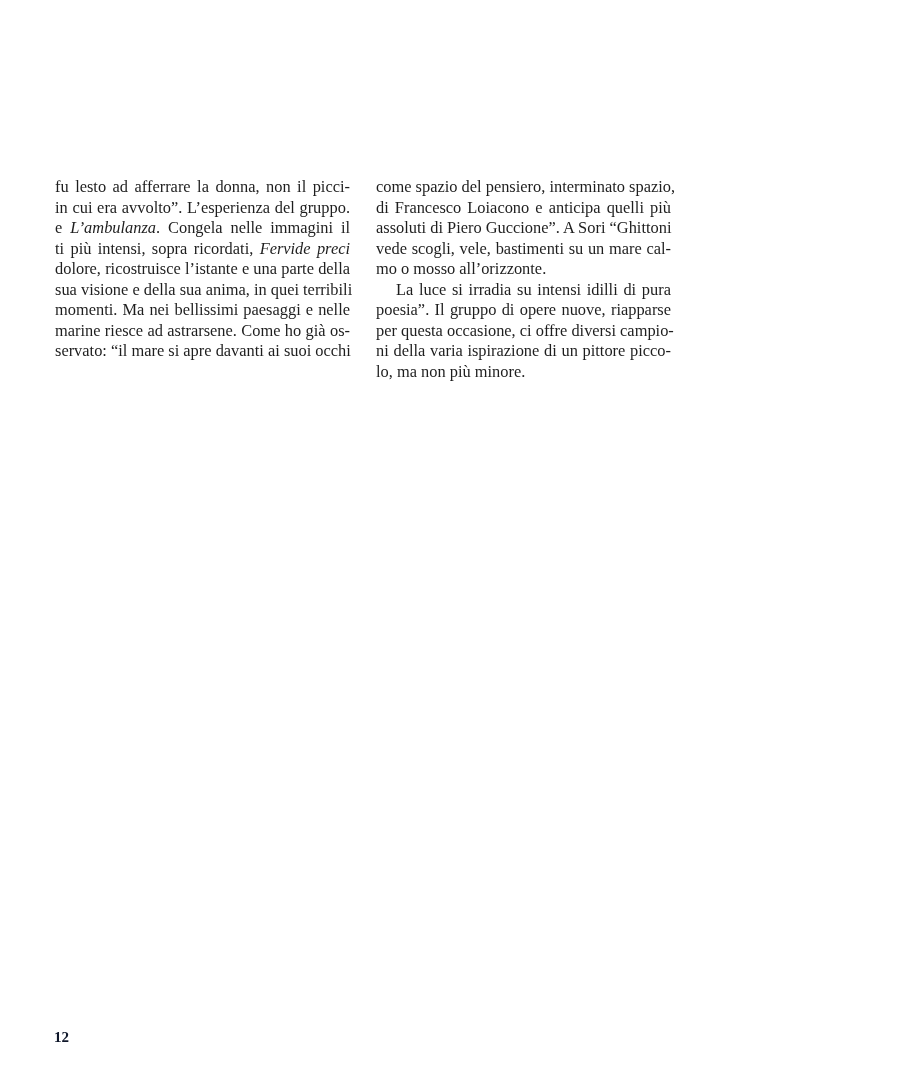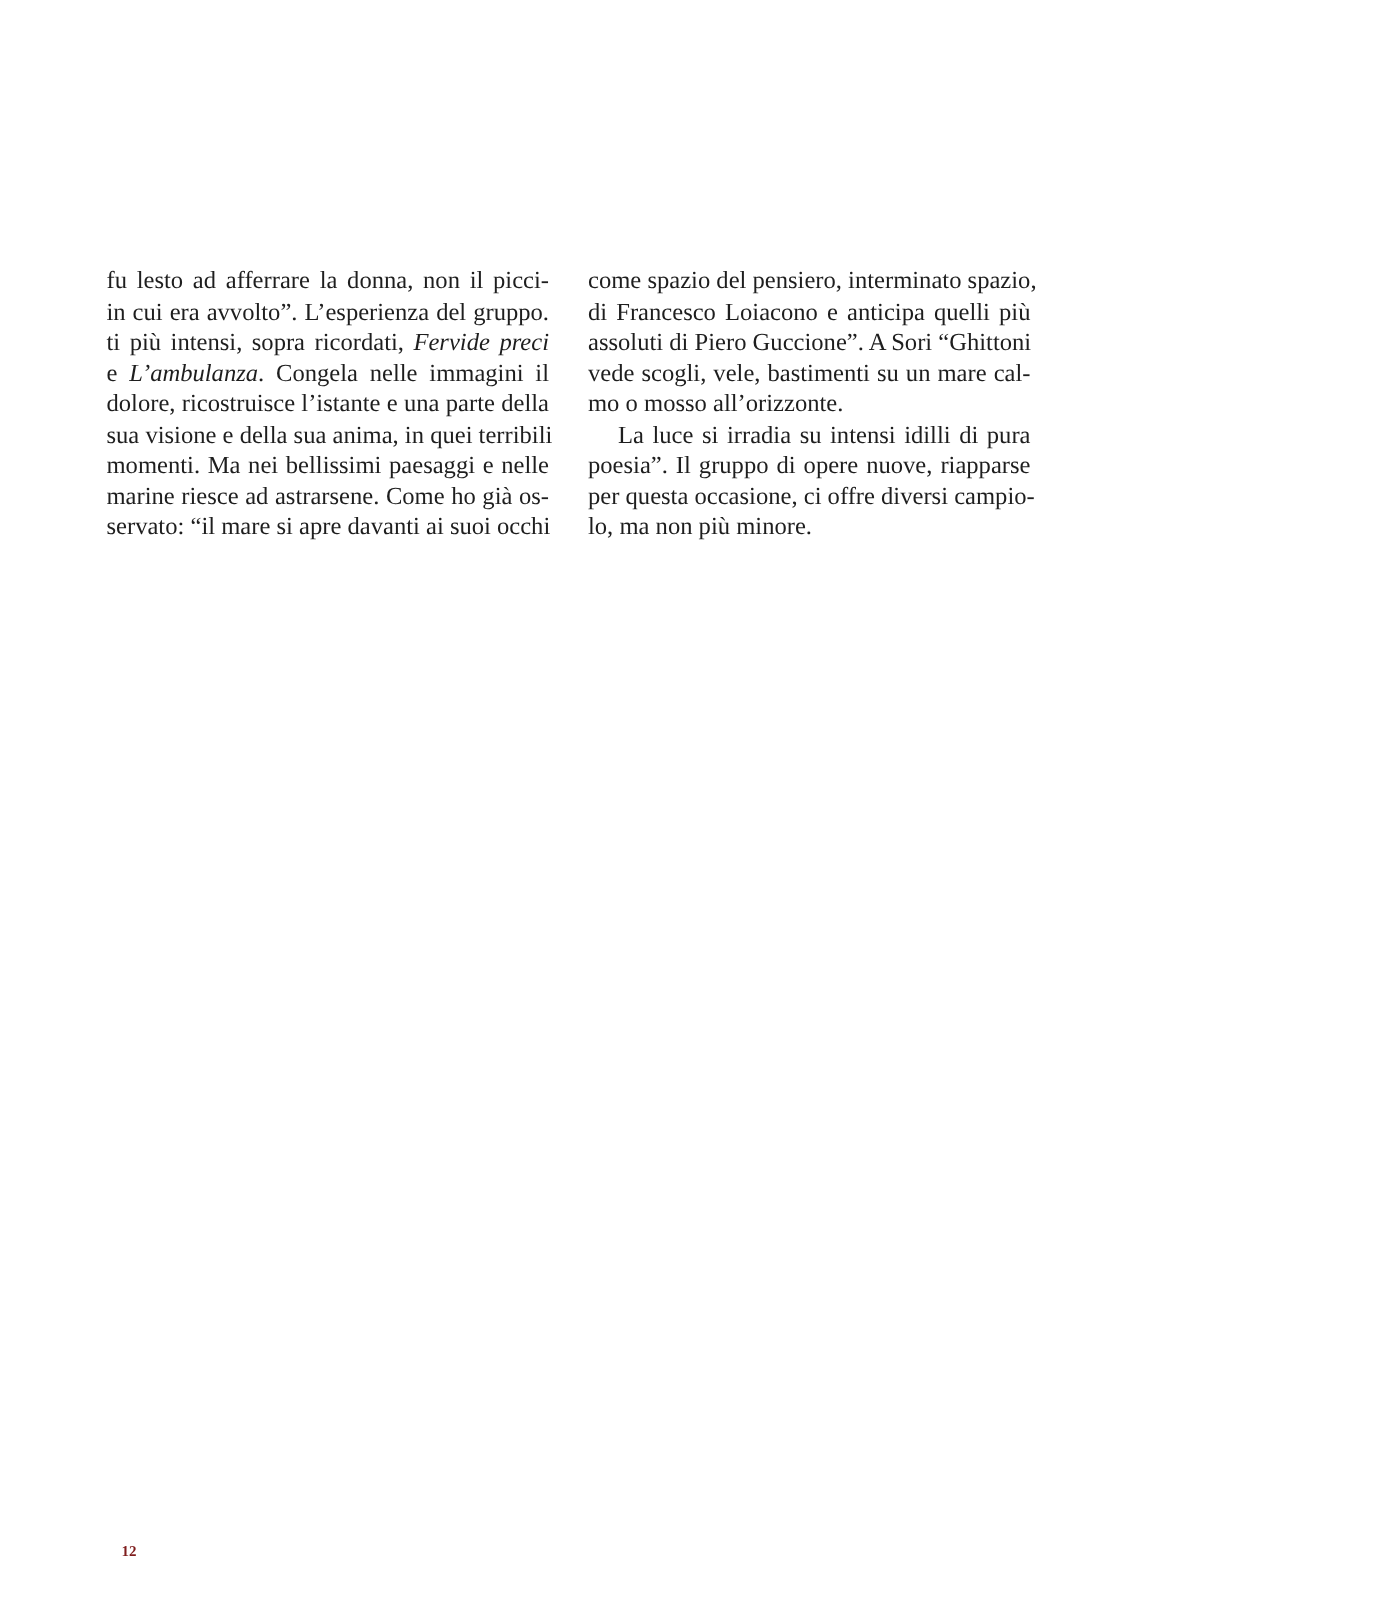--- a/index.html
+++ b/index.html
@@ -13,21 +13,20 @@
       position: relative;
       overflow: hidden;
       font-family: "Liberation Serif", "DejaVu Serif", serif;
       color: #1e1e1e;
     }
     .page {
       position: absolute;
       left: 0; top: 0;
       width: 828px; height: 1076px;
       background: #ffffff;
-      margin-left: 16px;
     }
     .column {
       position: absolute;
       top: 177px;
       width: 295px;
       font-size: 16.4px;
       line-height: 20.55px;
       text-align: justify;
     }
     .col-left { left: 55px; }
@@ -41,56 +40,57 @@
     }
     .line.last {
       text-align-last: left;
     }
     .line.indent {
       padding-left: 20px;
     }
     .it { font-style: italic; }
     .page-number {
       position: absolute;
-      left: 65px;
+      left: 54px;
       top: 1029px;
       font-family: "Liberation Serif", "DejaVu Serif", serif;
       font-weight: bold;
-      font-size: 10px;
-      color: #7f1d1d;
+      font-size: 15px;
+      color: #0f172a;
     }
   </style>
 </head>
 <body>
 
 <div class="page">
 
   <div class="column col-left">
     <span class="line">fu lesto ad afferrare la donna, non il picci-</span>
     <span class="line">in cui era avvolto”. L’esperienza del gruppo.</span>
+    <span class="line"><span>e </span><span class="it">L’ambulanza</span><span>. Congela nelle immagini il</span></span>
     <span class="line"><span>ti più intensi, sopra ricordati, </span><span class="it">Fervide preci</span></span>
-    <span class="line"><span>e </span><span class="it">L’ambulanza</span><span>. Congela nelle immagini il</span></span>
     <span class="line">dolore, ricostruisce l’istante e una parte della</span>
     <span class="line">sua visione e della sua anima, in quei terribili</span>
     <span class="line">momenti. Ma nei bellissimi paesaggi e nelle</span>
     <span class="line">marine riesce ad astrarsene. Come ho già os-</span>
     <span class="line">servato: “il mare si apre davanti ai suoi occhi</span>
   </div>
 
   <div class="column col-right">
     <div>
       <span class="line">come spazio del pensiero, interminato spazio,</span>
       <span class="line">di Francesco Loiacono e anticipa quelli più</span>
       <span class="line">assoluti di Piero Guccione”. A Sori “Ghittoni</span>
       <span class="line">vede scogli, vele, bastimenti su un mare cal-</span>
       <span class="line last">mo o mosso all’orizzonte.</span>
     </div>
     <div>
       <span class="line indent">La luce si irradia su intensi idilli di pura</span>
       <span class="line">poesia”. Il gruppo di opere nuove, riapparse</span>
       <span class="line">per questa occasione, ci offre diversi campio-</span>
+      <span class="line">ni della varia ispirazione di un pittore picco-</span>
       <span class="line last">lo, ma non più minore.</span>
     </div>
   </div>
 
   <div class="page-number">12</div>
 
 </div>
 
 </body></html>

